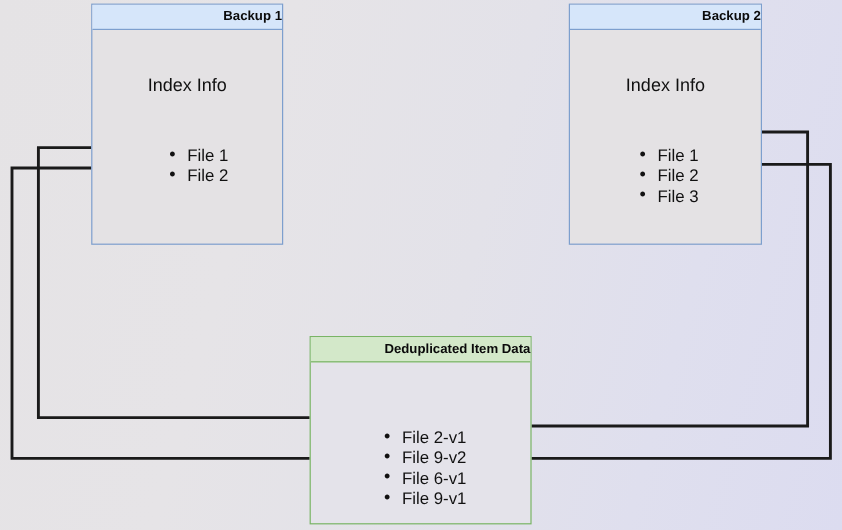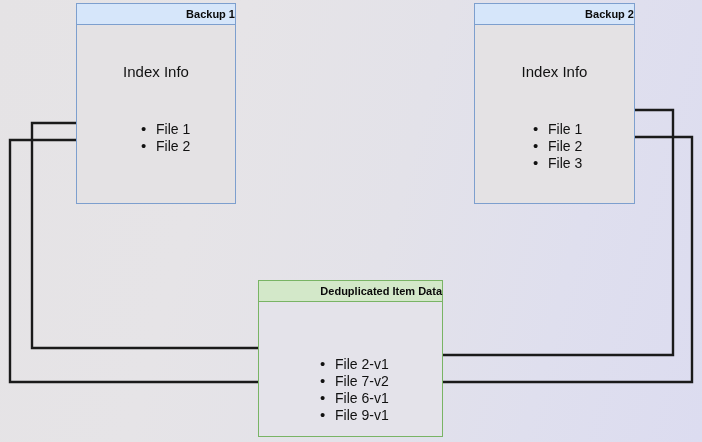--- a/index.html
+++ b/index.html
@@ -142,20 +142,20 @@
         <li>File 3</li>
       </ul>
     </div>
   </div>
 
   <div class="box green" id="dedup">
     <div class="box-header">Deduplicated Item Data</div>
     <div class="box-body">
       <ul class="file-list">
         <li>File 2-v1</li>
-        <li>File 7-v2</li>
+        <li>File 9-v2</li>
         <li>File 6-v1</li>
         <li>File 9-v1</li>
       </ul>
     </div>
   </div>
 
 </div>
 
 </body></html>

